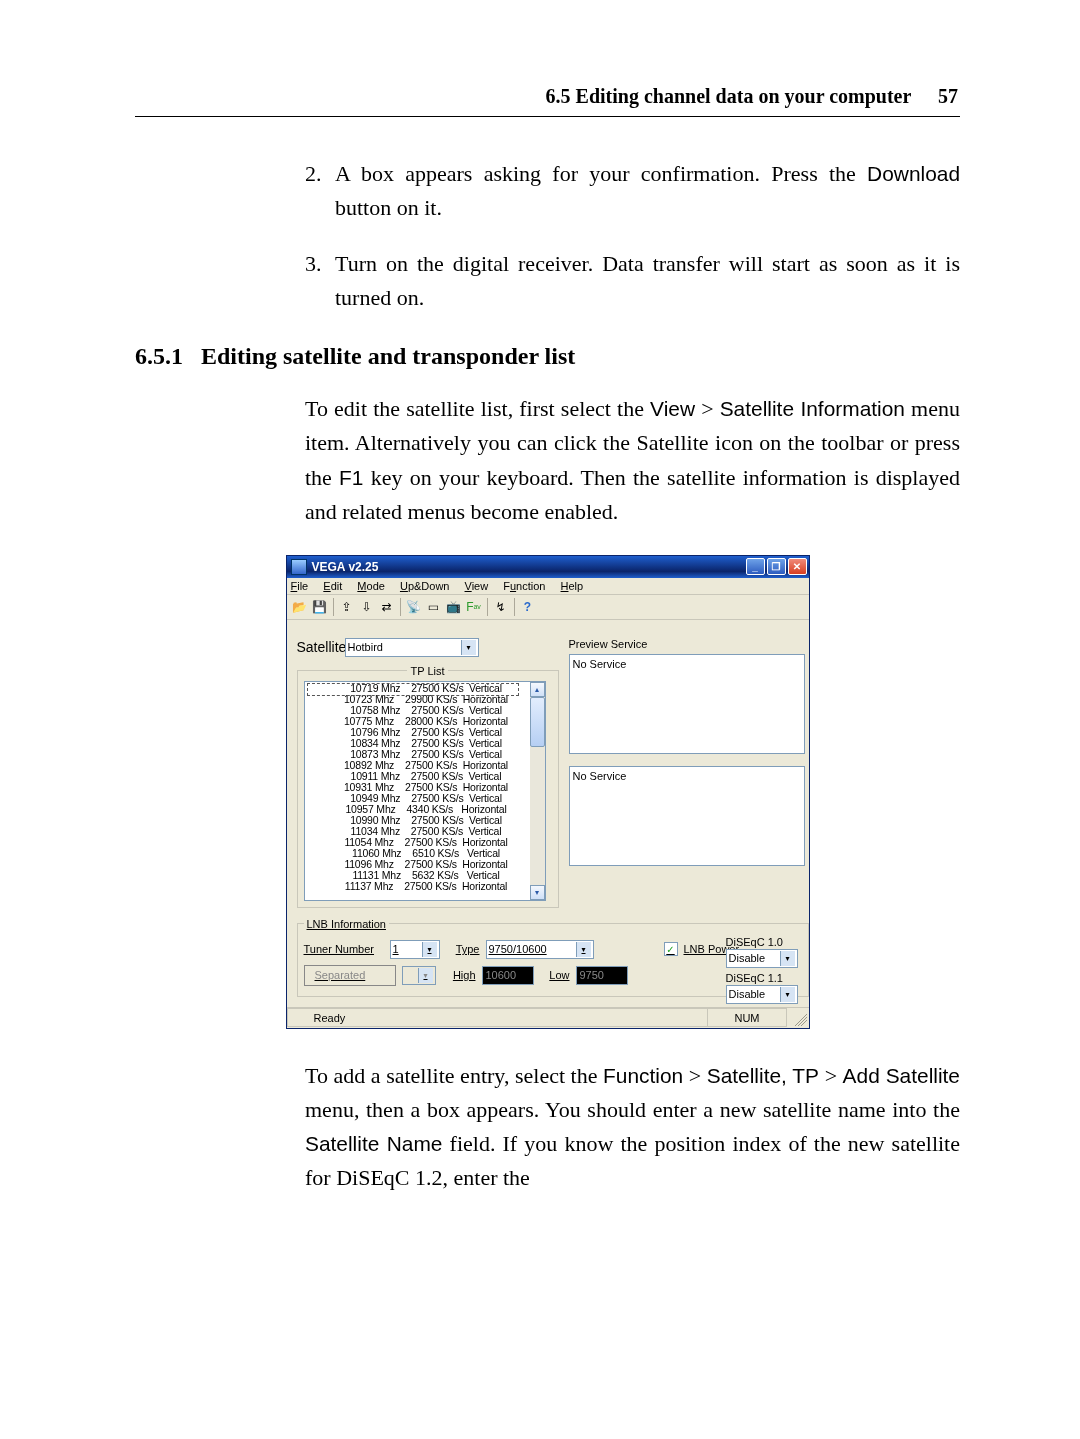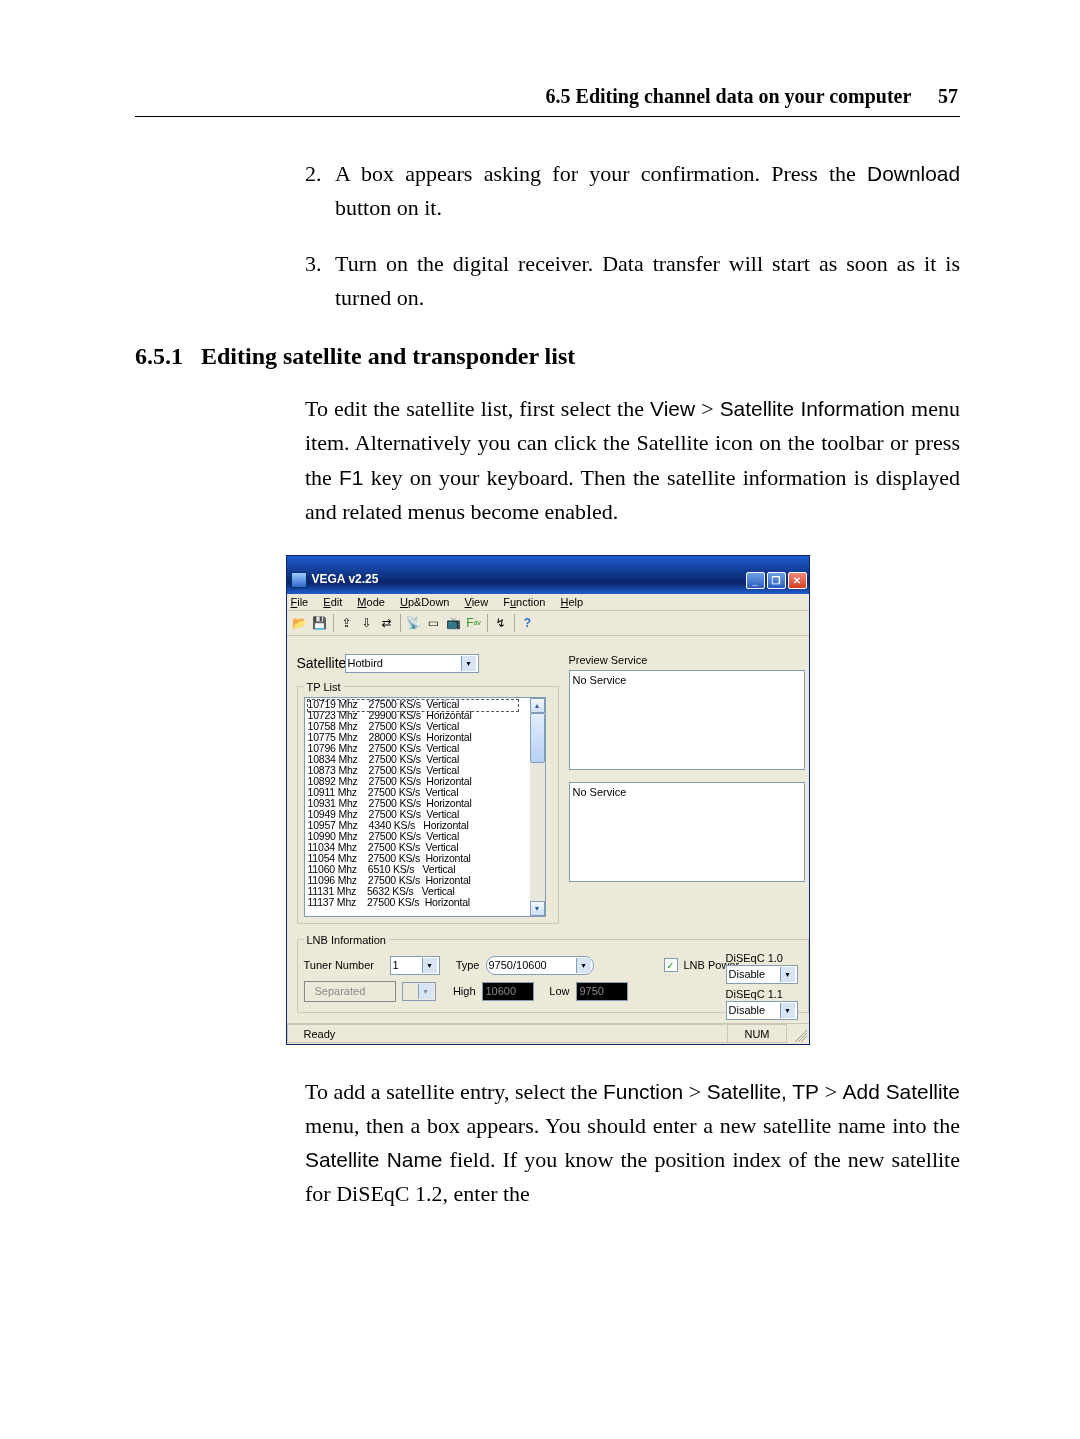--- a/index.html
+++ b/index.html
@@ -79,22 +79,22 @@
     color: #000;
     border: 1px solid #0a246a;
     background: #ece9d8;
     box-shadow: none;
   }
   .titlebar {
     height: 22px;
     background: linear-gradient(#1f5fce,#0a246a 70%,#1f5fce);
     color: #fff;
     display: flex;
-    align-items: flex-start;
-    padding: 16px 2px 0 4px;
+    align-items: center;
+    padding: 0 2px 0 4px;
     font-weight: bold;
     font-size: 12px;
   }
   .titlebar .wicon {
     width: 14px; height: 14px;
     background: linear-gradient(#9cf,#36c);
     margin-right: 5px;
     border: 1px solid #036;
   }
   .titlebar .spacer { flex: 1; }
@@ -218,21 +218,21 @@
   }
   .statusbar {
     border-top:1px solid #c9c7ba;
     background:#ece9d8;
     display:flex;align-items:center;
     font-size:11px;
     height:20px;
   }
   .statusbar .cell {
     border:1px solid #c9c7ba;
-    padding:1px 16px;height:15px;display:flex;align-items:center;
+    padding:1px 26px;height:15px;display:flex;align-items:center;
   }
   .statusbar .grow { flex:1; border-right:none; }
   .statusbar .grip {
     width:16px;height:16px;margin-left:4px;margin-right:2px;
     background:
       linear-gradient(135deg, transparent 60%, #9c9a8c 60% 63%, transparent 63% 70%, #9c9a8c 70% 73%, transparent 73% 80%, #9c9a8c 80% 83%, transparent 83%);
   }
   .diseqc-col {
     position:absolute; right:4px; top:2px; width:78px;
     font-size:11px;
@@ -313,21 +313,21 @@
       <div class="client">
         <div class="row">
           <span class="lbl" style="width:48px;">Satellite</span>
           <div class="combo" style="width:128px;gap:8px;">
             <span>Hotbird</span>
             <span style="flex:1"></span>
             <div class="arrow">▾</div>
           </div>
         </div>
 
-        <fieldset class="grp" style="width:248px;">
+        <fieldset class="grp" style="width:248px;text-align:center;">
           <legend>TP List</legend>
           <div class="tplist">
             <div class="sel"></div>
             <div class="rows" id="tp-rows">10719 Mhz    27500 KS/s  Vertical
 10723 Mhz    29900 KS/s  Horizontal
 10758 Mhz    27500 KS/s  Vertical
 10775 Mhz    28000 KS/s  Horizontal
 10796 Mhz    27500 KS/s  Vertical
 10834 Mhz    27500 KS/s  Vertical
 10873 Mhz    27500 KS/s  Vertical
@@ -355,32 +355,32 @@
         <div class="preview">
           <div class="lab">Preview Service</div>
           <div class="box">
             <span>No Service</span>
           </div>
           <div class="box">
             <span>No Service</span>
           </div>
         </div>
 
-        <fieldset class="grp lnb" style="width:498px;margin-top:10px;">
+        <fieldset class="grp lnb" style="width:498px;margin-top:10px;text-decoration:underline;">
           <legend>LNB Information</legend>
 
           <div class="lnb-row">
             <span style="width:80px;">Tuner Number</span>
             <div class="combo" style="width:44px;">
               <span>1</span>
                 <span style="flex:1"></span>
               <div class="arrow">▾</div>
             </div>
             <span style="width:34px;text-align:right;">Type</span>
-            <div class="combo" style="width:102px;border-radius:9px;">
+            <div class="combo" style="width:102px;">
               <span>9750/10600</span>
                 <span style="flex:1"></span>
               <div class="arrow">▾</div>
             </div>
             <span style="width:58px;"></span>
             <span class="chk">✓</span>
             <span>LNB Power</span>
           </div>
 
           <div class="lnb-row">

